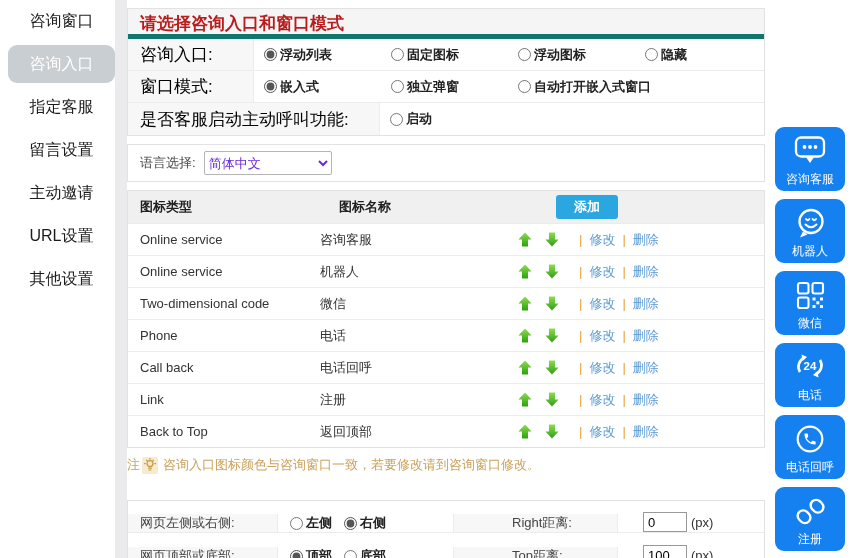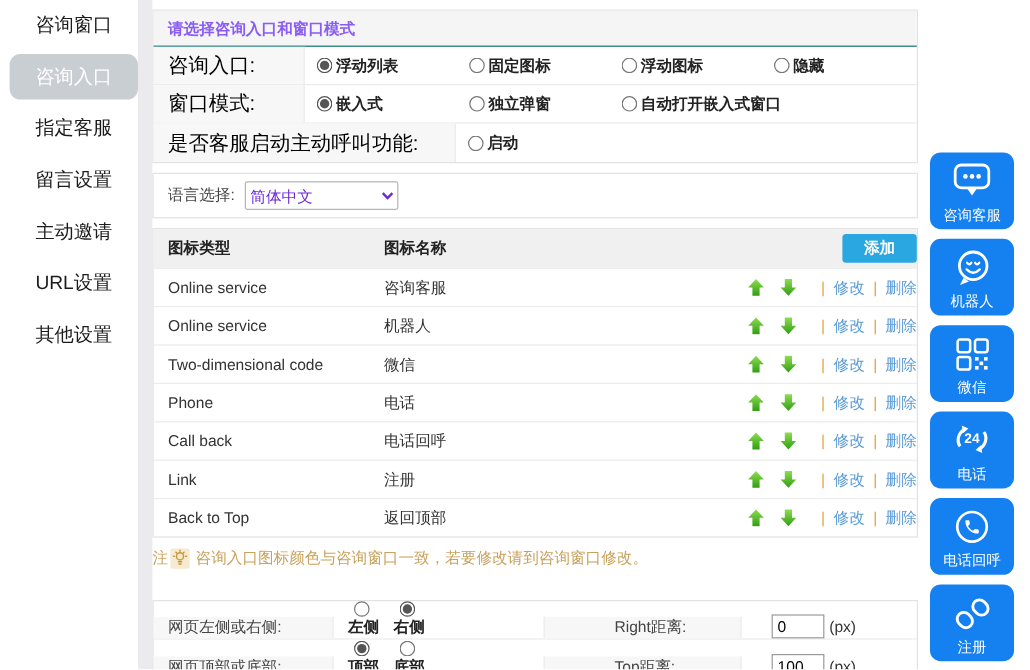--- a/index.html
+++ b/index.html
@@ -11,60 +11,60 @@
   
   .sidebar { position:absolute; left:0; top:0; width:115px; height:100%; padding-top:2px; background:#fff; }
   .side-item { width:107px; margin-left:8px; height:38px; margin-bottom:5px;
     display:flex; align-items:center; justify-content:center;
     font-size:16px; color:#1b1b1b; cursor:pointer; }
   .side-item.active { background:#c9ced3; border-radius:9px; color:#fff; }
   .vdivider { position:absolute; left:115px; top:0; width:12px; height:100%; background:#ebebed; }
   
   .main { position:absolute; left:127px; top:8px; width:638px; }
   .sec { border:1px solid #e2e2e2; background:#fff; }
-  .sec-header { height:30px; line-height:29px; background:#f5f5f5; border-bottom:1px solid #0f766e;
-    font-weight:bold; font-size:13px; color:#8b5cf6; padding-left:12px; }
+  .sec-header { height:30px; line-height:29px; background:#f5f5f5; border-bottom:5px solid #0f766e;
+    font-weight:bold; font-size:17px; color:#b91c1c; padding-left:12px; }
   .form-row { display:flex; align-items:stretch; height:32px; border-bottom:1px solid #ececec; }
   .form-row:last-child { border-bottom:none; }
   .cell-label { background:#f7f7f7; border-right:1px solid #ececec; font-size:17px; color:#000000;
     display:flex; align-items:center; padding-left:12px; flex:none; }
   .w126 { width:126px; } .w252 { width:252px; }
   .opt { width:127px; display:flex; align-items:center; padding-left:10px;
     font-size:13px; font-weight:bold; color:#222; cursor:pointer; flex:none; }
   .opt.auto { width:auto; }
   .opt input { margin:0 3px 0 0; accent-color:#555; width:13px; height:13px; }
   
   .sec-lang { margin-top:8px; height:38px; display:flex; align-items:center; padding-left:12px;
     border:1px solid #e2e2e2; font-size:13px; color:#444; }
   .sec-lang select { margin-left:8px; width:128px; height:24px; font-size:13px; color:#6d28d9;
     border:1px solid #b5b5b5; border-radius:2px; background:#fff; }
   
   .sec-table { margin-top:8px; border:1px solid #e2e2e2; }
   .t-row { display:flex; align-items:center; height:32px; border-top:1px solid #ececec; font-size:13px; color:#333; }
-  .t-head { background:#f0f0f0; border-top:none; font-weight:bold; color:#222; }
+  .t-head { background:#f0f0f0; border-top:none; font-weight:bold; color:#222;gap:19px; }
   .tc-type { width:192px; padding-left:12px; flex:none; }
   .tc-name { width:188px; flex:none; }
-  .tc-actions { flex:1; display:flex; align-items:center; padding-left:10px;justify-content:flex-end; }
+  .tc-actions { flex:1; display:flex; align-items:center; padding-left:10px; }
   .btn-add { width:62px; height:24px; background:#2aa7e0; color:#fff; border:none; border-radius:3px;
     font-size:13px; font-weight:bold; cursor:pointer; }
   .arrow-btn { width:14px; height:15px; margin-right:13px; cursor:pointer; display:inline-flex; }
   .sep { color:#e8a33c; margin:0 7px; }
   .t-link { color:#5b9bd5; text-decoration:none; cursor:pointer; }
   
   .note { margin-top:8px; display:flex; align-items:center; font-size:13px; color:#c9a25c; }
   .bulb { width:16px; height:17px; background:#f6ead0; border-radius:2px; display:inline-flex;
     align-items:center; justify-content:center; margin:0 5px 0 2px; }
   
   .sec-pos { margin-top:26px; border:1px solid #e2e2e2; }
   .p-row { display:flex; height:32px; border-bottom:1px solid #ececec; align-items:flex-end; }
   .p-row:last-child { border-bottom:none; }
   .p-label { width:150px; background:#f7f7f7; border-right:1px solid #ececec; font-size:13px; color:#444;
     display:flex; align-items:center; padding-left:12px; flex:none; }
   .p-radios { width:175px; display:flex; align-items:center; padding-left:12px; gap:12px; flex:none; }
-  .p-radios .opt { width:auto; padding-left:0;flex-direction:column; }
+  .p-radios .opt { width:auto; padding-left:0; }
   .p-dist { width:165px; background:#f7f7f7; border-left:1px solid #ececec; border-right:1px solid #ececec;
     font-size:13px; color:#444; display:flex; align-items:center; padding-left:58px; flex:none; }
   .p-input { flex:1; display:flex; align-items:center; padding-left:25px; font-size:13px; color:#333; }
   .p-input input { width:44px; height:20px; border:1px solid #999; font-size:13px; padding:0 4px; margin-right:4px; }
   
   .widgets { position:absolute; left:775px; top:127px; width:70px; }
   .wbtn { width:70px; height:64px; background:#1580ef; border-radius:9px; margin-bottom:8px;
     display:flex; flex-direction:column; align-items:center; justify-content:flex-end;
     padding-bottom:5px; cursor:pointer; }
   .wicon { flex:1; display:flex; align-items:center; justify-content:flex-start; padding-top:3px; }

